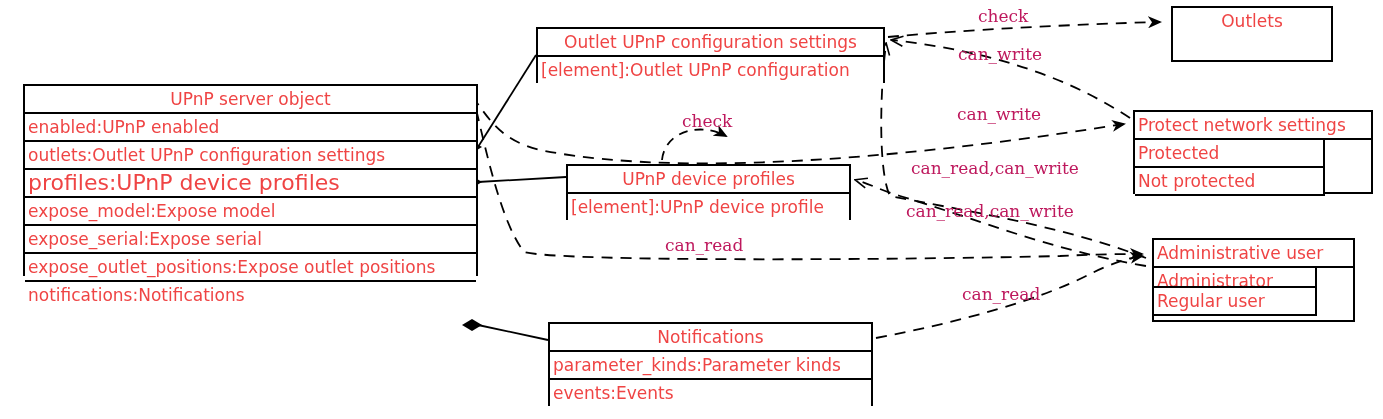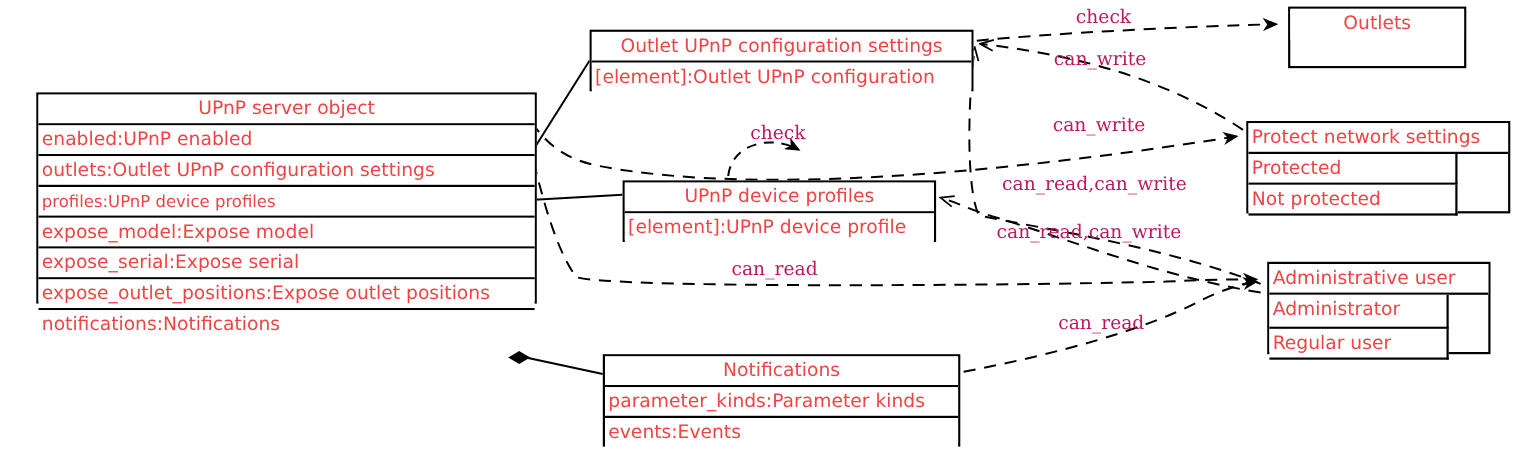--- a/index.html
+++ b/index.html
@@ -55,25 +55,25 @@
 
     <path d="M 1146,258 C 1060,225 960,210 890,196 C 878,172 880,90 886,44" fill="none" stroke="#000" stroke-width="1.8" stroke-dasharray="11,8" marker-end="url(#openArrow)"></path>
 
     <path d="M 1146,266 C 1050,250 980,220 900,196 C 880,190 870,184 856,180" fill="none" stroke="#000" stroke-width="1.8" stroke-dasharray="11,8" marker-end="url(#openArrow)"></path>
 
     <path d="M 472,92 C 486,150 500,220 524,252 C 560,262 900,260 1060,256 C 1100,254 1124,254 1142,254" fill="none" stroke="#000" stroke-width="1.8" stroke-dasharray="11,8" marker-end="url(#solidArrow)"></path>
 
     <path d="M 876,338 C 960,322 1040,300 1090,274 C 1110,264 1128,258 1142,256" fill="none" stroke="#000" stroke-width="1.8" stroke-dasharray="11,8" marker-end="url(#solidArrow)"></path>
   </svg>
 
-  <div class="node" style="left:33px;top:84px;width:455px;height:192px;">
+  <div class="node" style="left:23px;top:84px;width:455px;height:192px;">
     <div class="row title" style="height:28px;line-height:26px;font-size:17px;">UPnP server object</div>
     <div class="row attr" style="height:28px;line-height:26px;font-size:17px;">enabled:UPnP enabled</div>
     <div class="row attr" style="height:28px;line-height:26px;font-size:17px;">outlets:Outlet UPnP configuration settings</div>
-    <div class="row attr" style="height:28px;line-height:26px;font-size:15px;">profiles:UPnP device profiles</div>
+    <div class="row attr" style="height:28px;line-height:26px;font-size:22px;">profiles:UPnP device profiles</div>
     <div class="row attr" style="height:28px;line-height:26px;font-size:17px;">expose_model:Expose model</div>
     <div class="row attr" style="height:28px;line-height:26px;font-size:17px;">expose_serial:Expose serial</div>
     <div class="row attr" style="height:28px;line-height:26px;font-size:17px;">expose_outlet_positions:Expose outlet positions</div>
     <div class="row attr" style="height:28px;line-height:26px;font-size:17px;">notifications:Notifications</div>
   </div>
 
   <div class="node" style="left:536px;top:27px;width:349px;height:56px;">
     <div class="row title" style="height:28px;line-height:26px;font-size:17px;">Outlet UPnP configuration settings</div>
     <div class="row attr" style="height:28px;line-height:26px;font-size:17px;">[element]:Outlet UPnP configuration</div>
   </div>
@@ -94,21 +94,21 @@
   </div>
 
   <div class="node" style="left:1133px;top:110px;width:240px;height:84px;">
     <div class="row attr" style="height:28px;line-height:26px;font-size:17px;">Protect network settings</div>
     <div class="row attr" style="height:28px;line-height:26px;font-size:17px;width:190px;border-right:2px solid #000;">Protected</div>
     <div class="row attr" style="height:28px;line-height:26px;font-size:17px;width:190px;border-right:2px solid #000;border-bottom:2px solid #000;">Not protected</div>
   </div>
 
   <div class="node" style="left:1152px;top:238px;width:203px;height:84px;">
     <div class="row attr" style="height:28px;line-height:26px;font-size:17px;">Administrative user</div>
-    <div class="row attr" style="height:31px;line-height:26px;font-size:17px;width:163px;border-right:2px solid #000;">Administrator</div>
+    <div class="row attr" style="height:20px;line-height:26px;font-size:17px;width:163px;border-right:2px solid #000;">Administrator</div>
     <div class="row attr" style="height:28px;line-height:26px;font-size:17px;width:163px;border-right:2px solid #000;border-bottom:2px solid #000;">Regular user</div>
   </div>
 
   <div class="edge-label" style="left:978px;top:6px;">check</div>
   <div class="edge-label" style="left:958px;top:44px;">can_write</div>
   <div class="edge-label" style="left:957px;top:104px;">can_write</div>
   <div class="edge-label" style="left:682px;top:111px;">check</div>
   <div class="edge-label" style="left:911px;top:158px;">can_read,can_write</div>
   <div class="edge-label" style="left:906px;top:201px;">can_read,can_write</div>
   <div class="edge-label" style="left:665px;top:235px;">can_read</div>

